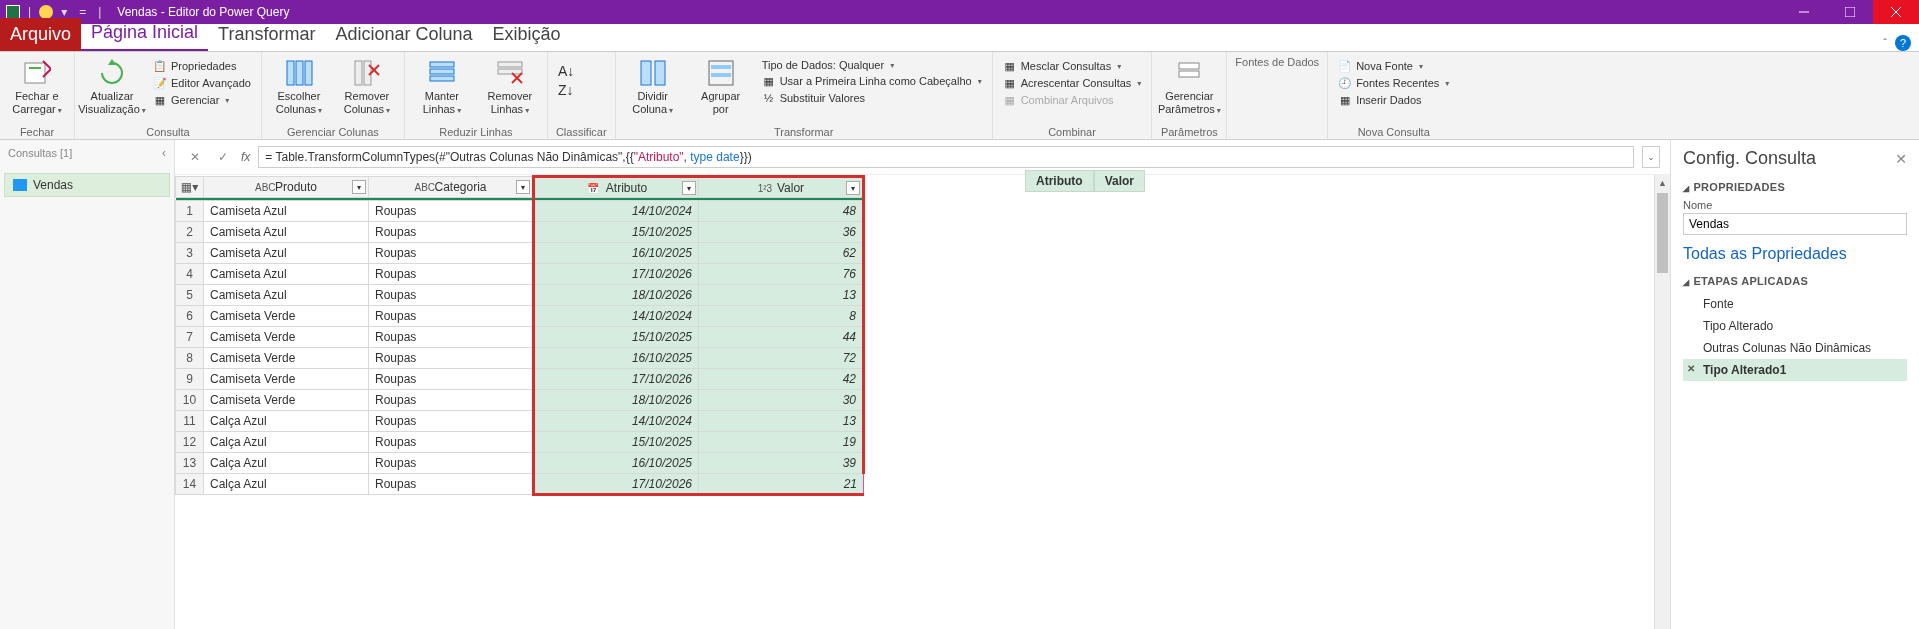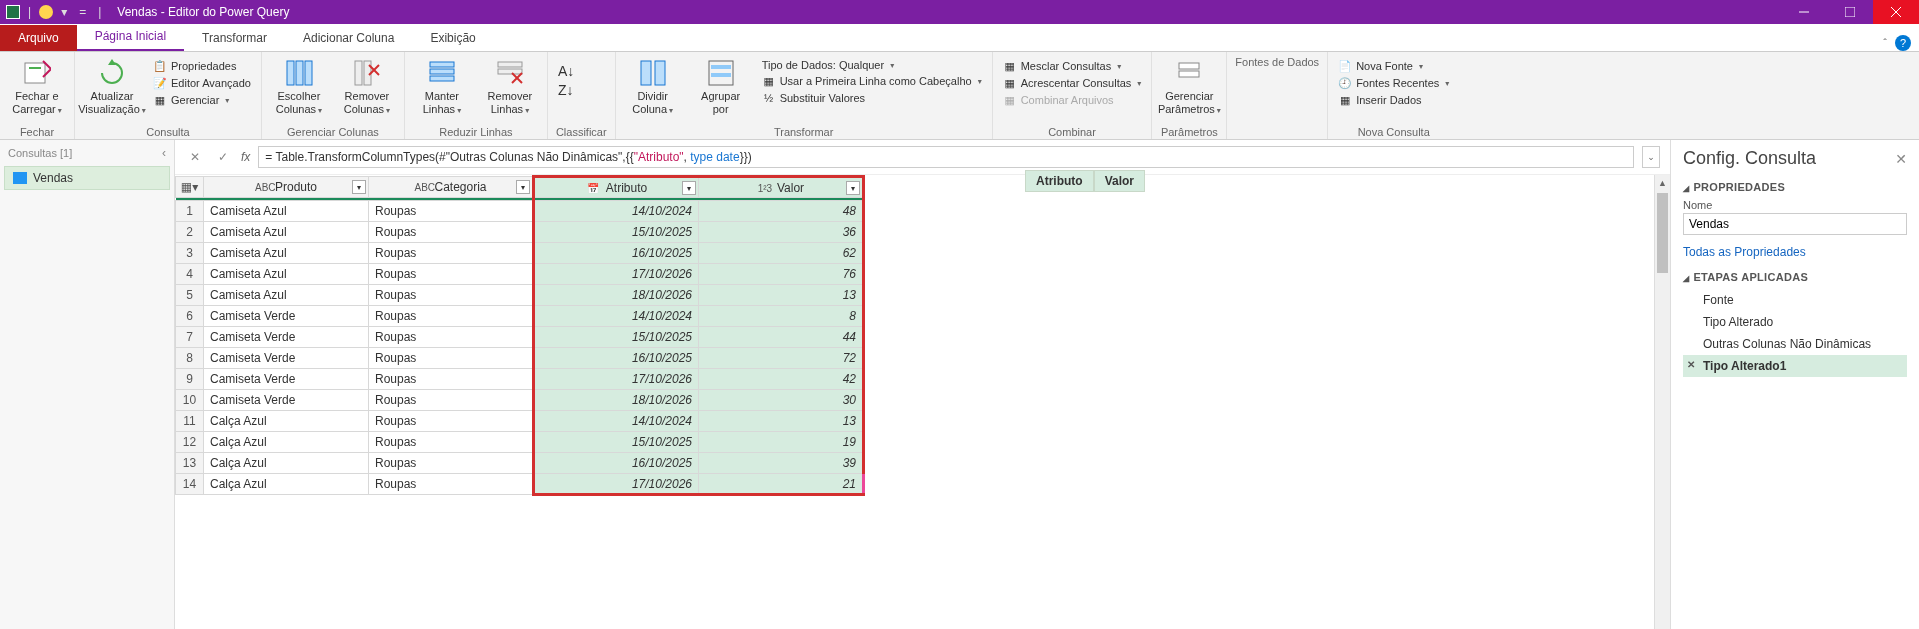--- a/index.html
+++ b/index.html
@@ -12,21 +12,21 @@
 .titlebar .smiley { width: 14px; height: 14px; background: #ffd54f; border-radius: 50%; }
 .titlebar .sep { color: #ddd; padding: 0 4px; }
 .titlebar .title { font-size: 12px; padding-left: 6px; }
 .titlebar .wincontrols { margin-left: auto; display: flex; }
 .wincontrols .wbtn { width: 46px; height: 24px; display: flex; align-items: center; justify-content: center; }
 .wincontrols .wbtn.close { background: #e81123; }
 .wincontrols .wbtn svg { stroke: #fff; }
 
 
 .tabs { height: 28px; background: #fff; display: flex; align-items: flex-end; border-bottom: 1px solid #ccc; }
-.tabs .tab { padding: 6px 18px; font-size: 12px; color: #444; cursor: pointer; }
+.tabs .tab { padding: 6px 10px; font-size: 18px; color: #444; cursor: pointer; }
 .tabs .tab.file { background: #b71c1c; color: #fff; }
 .tabs .tab.active { border-bottom: 2px solid #7b1fa2; color: #7b1fa2; }
 .tabs .ribright { margin-left: auto; display: flex; align-items: center; gap: 8px; padding-right: 8px; }
 .tabs .help-icon { width: 16px; height: 16px; background: #0078d4; color: #fff; border-radius: 50%; font-size: 11px; display: flex; align-items: center; justify-content: center; }
 
 
 .ribbon { background: #f3f3f3; border-bottom: 1px solid #d0d0d0; display: flex; height: 88px; }
 .rgroup { border-right: 1px solid #e0e0e0; padding: 2px 8px 0 8px; display: flex; flex-direction: column; }
 .rgroup .gcontent { flex: 1; display: flex; align-items: flex-start; gap: 10px; }
 .rgroup .glabel { text-align: center; font-size: 11px; color: #666; padding: 2px 0 1px 0; }
@@ -36,21 +36,21 @@
 .vlist { display: flex; flex-direction: column; gap: 1px; padding-top: 4px; }
 .vlist .smallbtn { font-size: 11px; display: flex; align-items: center; gap: 4px; cursor: pointer; white-space: nowrap; padding: 1px 2px; }
 .smallbtn .icon16 { width: 14px; height: 14px; display:inline-flex; align-items:center; justify-content:center;}
 .caret::after { content: "▾"; font-size: 8px; margin-left: 2px; color: #666; }
 
 
 .mainrow { display: flex; height: calc(629px - 24px - 28px - 88px); }
 
 
 .queriespane { width: 175px; background: #f7f7f7; border-right: 1px solid #ddd; padding: 6px 4px; }
-.queriespane .qheader { font-size: 11px; color: #888; display: flex; align-items: center; justify-content: space-between; padding: 0 4px 6px 4px; }
+.queriespane .qheader { font-size: 11px; color: #888; display: flex; align-items: center; justify-content: space-between; padding: 0 4px 13px 4px; }
 .queriespane .chev { font-size: 12px; color: #888; }
 .queriespane .qitem { background: #ddeedd; padding: 4px 8px; display: flex; align-items: center; gap: 6px; font-size: 12px; border:1px solid #c8dfc8;}
 .queriespane .qitem .tblicon { width: 14px; height: 12px; background: #2196f3; }
 
 
 .center { flex: 1; display: flex; flex-direction: column; border-right: 1px solid #ddd; position: relative;}
 .formulabar { display: flex; align-items: center; padding: 6px 10px; gap: 8px; border-bottom: 1px solid #eee; }
 .formulabar .fbbtn { width: 20px; height: 20px; display: flex; align-items: center; justify-content: center; color: #888; border: 1px solid transparent; }
 .formulabar .fx { font-style: italic; color: #666; font-size: 12px; }
 .formulabar .formula { flex: 1; border: 1px solid #ccc; padding: 3px 6px; font-family: Consolas, monospace; font-size: 12px; }
@@ -88,21 +88,21 @@
 
 
 .settingspane { width: 248px; padding: 8px 12px; }
 .settingspane h2 { font-size: 18px; font-weight: 300; color: #444; display:flex; justify-content:space-between; align-items:center;}
 .settingspane h2 .x { font-size: 14px; color: #888;}
 .settingspane .section { margin-top: 12px; }
 .settingspane .sectitle { font-size: 11px; font-weight: bold; color: #555; letter-spacing: 0.3px; }
 .settingspane .sectitle::before { content: "◢"; font-size: 8px; margin-right: 4px; transform: rotate(0deg); display:inline-block;}
 .settingspane label { font-size: 11px; color: #555; display: block; margin-top: 6px; }
 .settingspane input[type=text] { width: 100%; border: 1px solid #ccc; padding: 3px 5px; font-size: 12px; margin-top: 2px; }
-.settingspane .link { color: #1565c0; font-size: 12px; margin-top: 10px; display: block; }
+.settingspane .link { color: #1565c0; font-size: 16px; margin-top: 10px; display: block; }
 .steps { margin-top: 6px; }
 .steps .step { padding: 4px 10px 4px 20px; font-size: 12px; cursor: pointer; }
 .steps .step.active { background: #d6ecdf; position: relative; font-weight: bold; }
 .steps .step.active::before { content: "✕"; position: absolute; left: 4px; font-size: 10px; color: #555; }
 </style>
 </head>
 <body>
 
 <div class="titlebar">
   <div class="qat">
@@ -504,21 +504,21 @@
                 <td>Calça Azul</td>
                 <td>Roupas</td>
                 <td class="hl-col num" style="border-left:3px solid #d32f2f;">16/10/2025</td>
                 <td class="hl-col num" style="border-right:3px solid #d32f2f;">39</td>
               </tr>
               <tr>
                 <td class="rownum">14</td>
                 <td>Calça Azul</td>
                 <td>Roupas</td>
                 <td class="hl-col num" style="border-left:3px solid #d32f2f;border-bottom:3px solid #d32f2f;">17/10/2026</td>
-                <td class="hl-col num" style="border-right:3px solid #ec4899;border-bottom:3px solid #d32f2f;">21</td>
+                <td class="hl-col num" style="border-right:1px solid #ec4899;border-bottom:3px solid #d32f2f;">21</td>
               </tr>
             </tbody>
       </table>
     </div>
     <div class="vscroll">
       <div class="arrow">▲</div>
       <div class="thumb"></div>
     </div>
     </div>
   </div>

